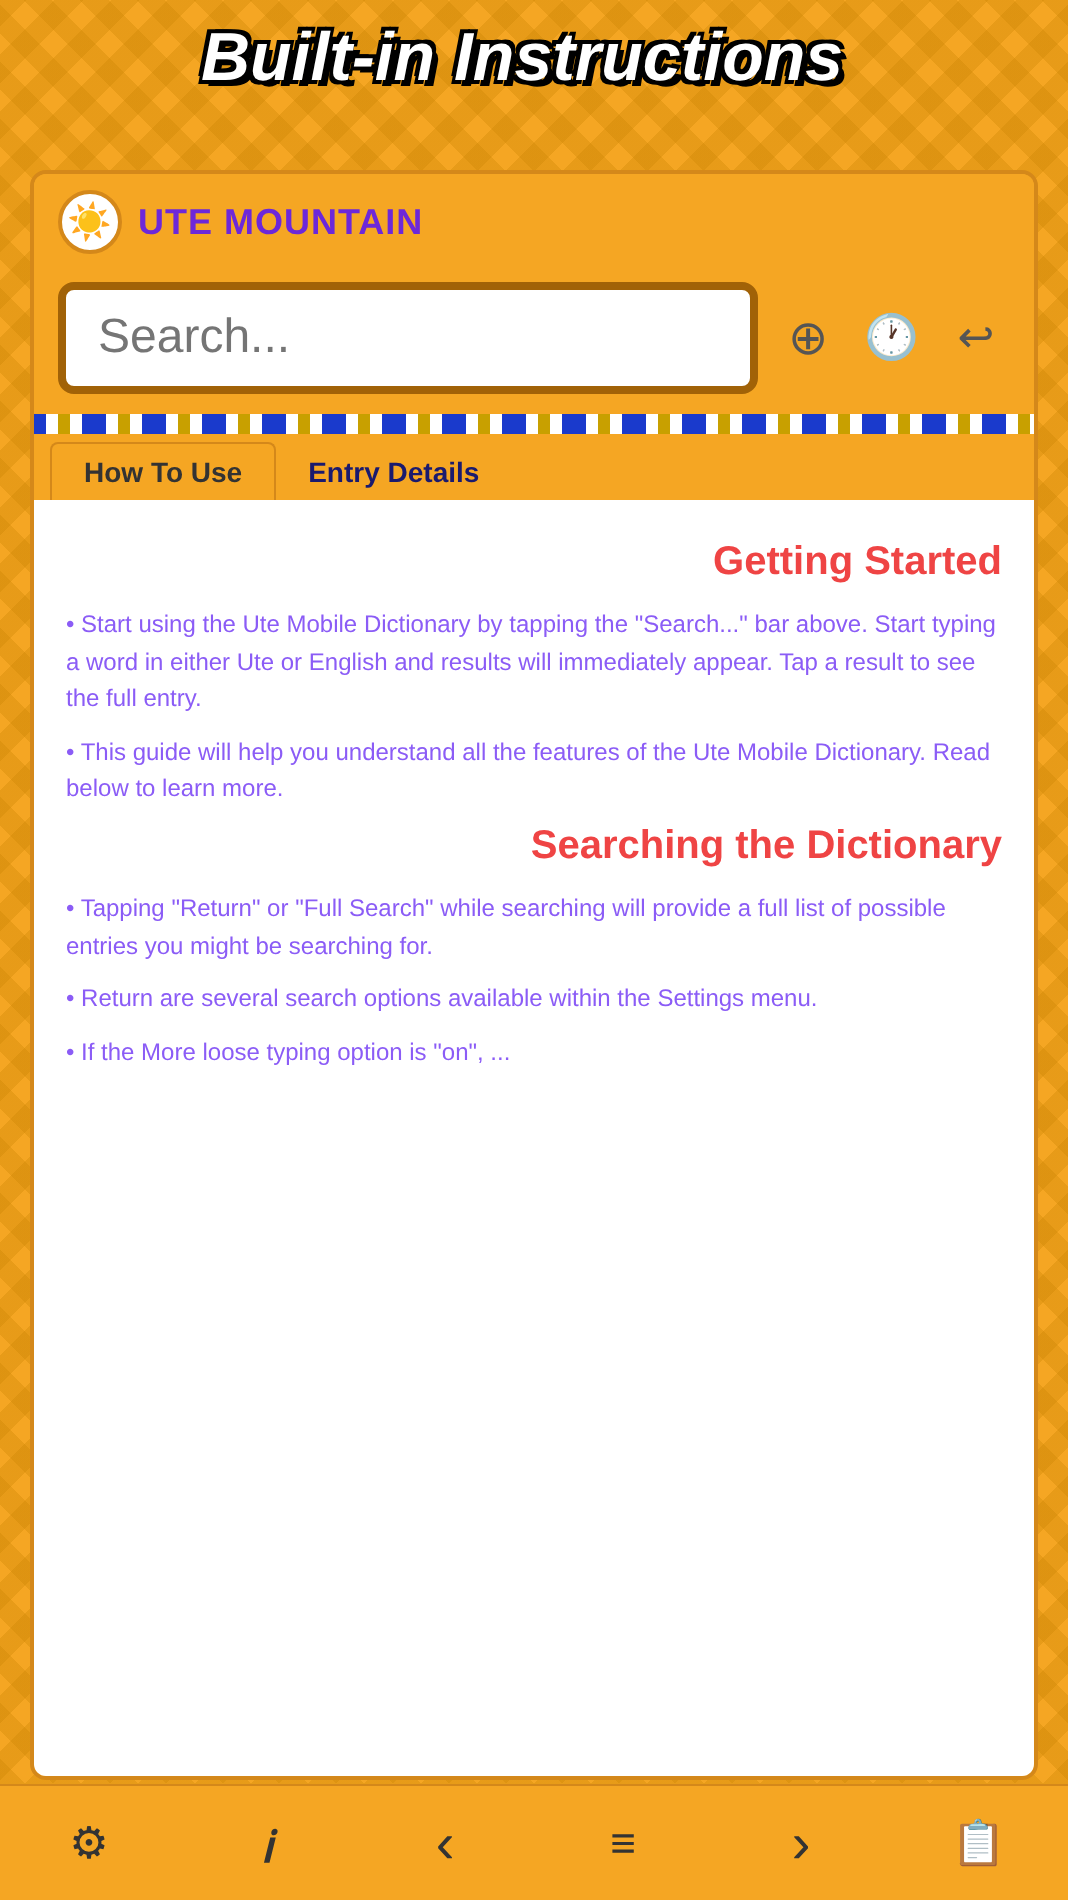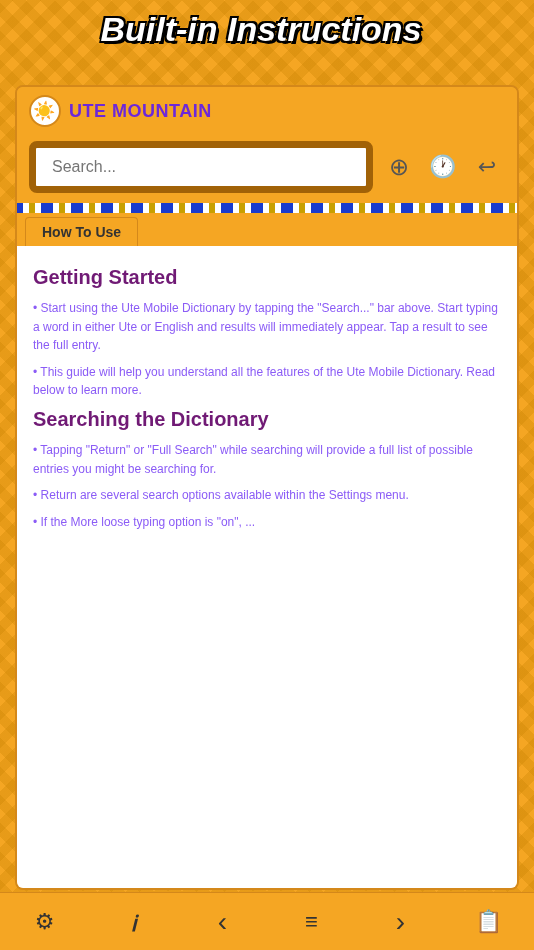--- a/index.html
+++ b/index.html
@@ -83,23 +83,23 @@
       background: #F5A623;
       padding: 6px 12px 10px;
       display: flex;
       align-items: center;
       gap: 8px;
     }
 
     .search-input {
       flex: 1;
       padding: 10px 16px;
-      font-size: 16px;
+      font-size: 24px;
       border-radius: 8px;
-      border: 7px solid #a16207;
+      border: 4px solid #a16207;
       background: white;
       color: #999;
       outline: none;
     }
 
     .search-icon-btn {
       width: 36px;
       height: 36px;
       display: flex;
       align-items: center;
@@ -141,23 +141,24 @@
     .content-area {
       background: white;
       flex: 1;
       overflow-y: auto;
       padding: 16px 16px;
     }
 
     .section-title {
       font-size: 20px;
       font-weight: bold;
-      color: #701a75;
+      color: #ef4444;
       margin-bottom: 10px;
       margin-top: 4px;
+      text-align: right;
     }
 
     .section-title:not(:first-child) {
       margin-top: 20px;
     }
 
     .content-text {
       font-size: 12px;
       line-height: 1.55;
       color: #8b5cf6;
@@ -244,20 +245,21 @@
     </div>
     <div class="search-icon-btn">
       <span style="font-size:22px; color:#555;">↩</span>
     </div>
   </div>
 
   <div class="nav-pattern-decorative"></div>
 
   <div class="tabs-row">
     <div class="tab tab-active">How To Use</div>
+    <div class="tab tab-inactive">Entry Details</div>
   </div>
 
   <div class="content-area">
 
     <div>
       <div class="section-title">Getting Started</div>
       <p class="content-text">• Start using the Ute Mobile Dictionary by tapping the "Search..." bar above.  Start typing a word in either Ute or English and results will immediately appear.  Tap a result to see the full entry.</p>
       <p class="content-text">• This guide will help you understand all the features of the Ute Mobile Dictionary.  Read below to learn more.</p>
     </div>
 

